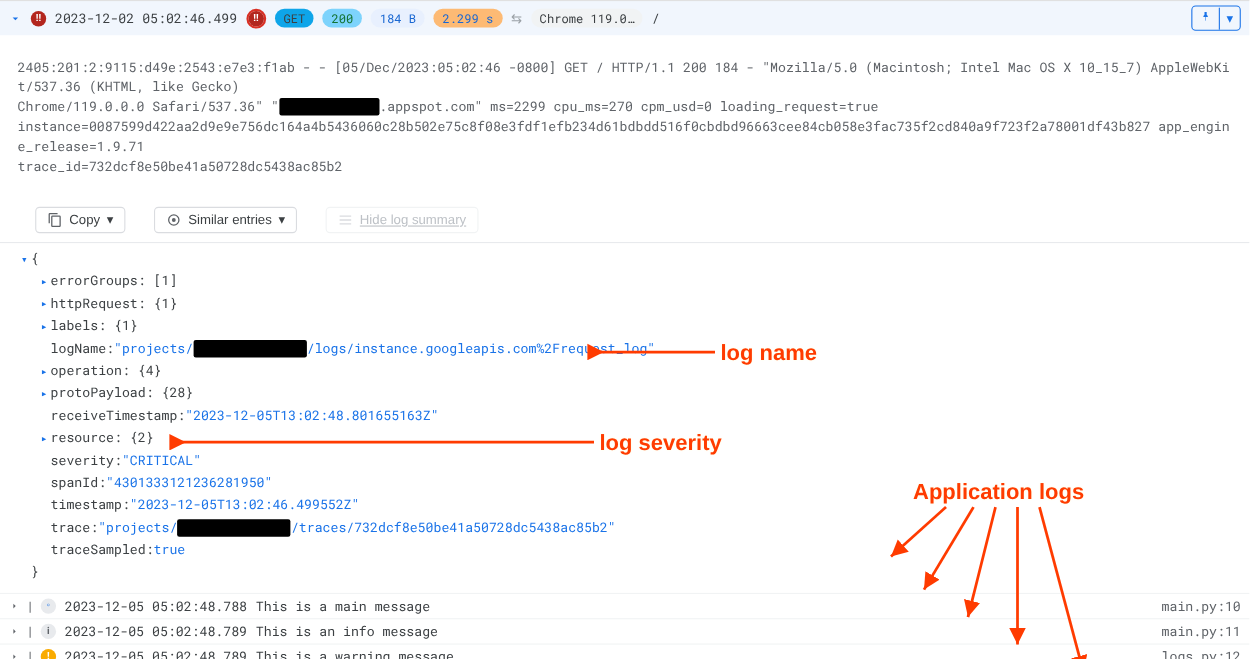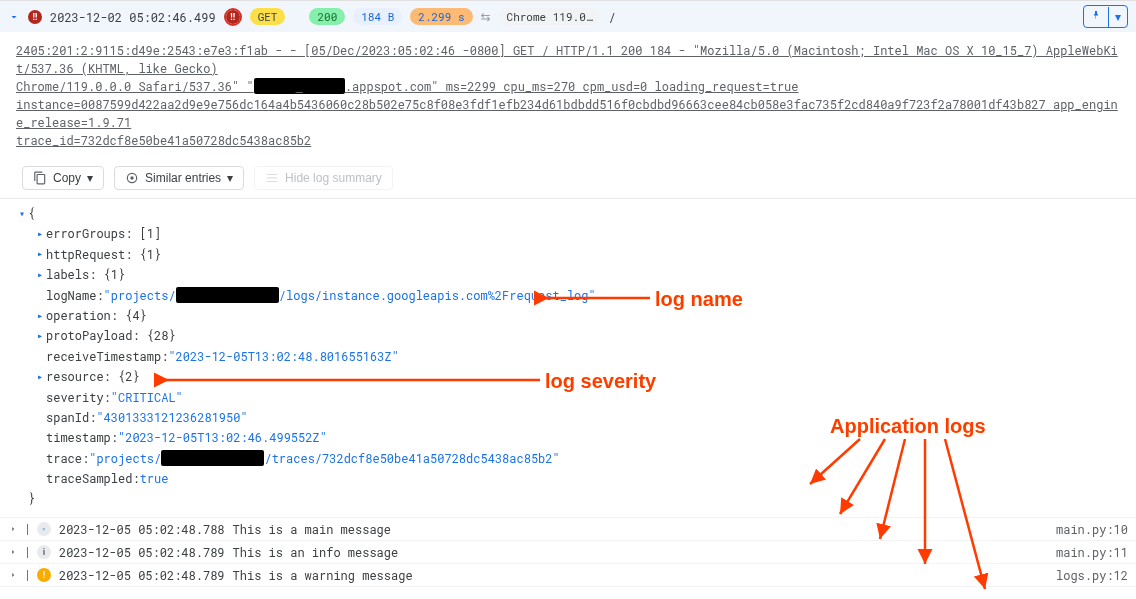--- a/index.html
+++ b/index.html
@@ -21,35 +21,35 @@
     display:inline-flex; align-items:center; justify-content:center;
     font-size:9px; font-weight:bold; color:#fff; }
   .sev-critical { background:#b3261e; }
   .sev-warning  { background:#f9ab00; }
   .sev-info     { background:#e8eaed; color:#5f6368; }
   .sev-debug    { background:#e8eaed; color:#1a73e8; }
   .icon-wrap { width:18px; height:18px; border-radius:50%; background:#fff;
     display:inline-flex; align-items:center; justify-content:center;
     border:2px solid #d93025; }
   .pill { display:inline-block; padding:1px 8px; border-radius:10px; font-size:11px; }
-  .pill-get   { background:#fde047; color:#3c4043; }
-  .pill-200   { background:#86efac; color:#137333;margin-left:16px; }
+  .pill-get   { background:#0ea5e9; color:#3c4043; }
+  .pill-200   { background:#7dd3fc; color:#137333; }
   .pill-size  { background:#e8f0fe; color:#1967d2; }
   .pill-time  { background:#fdba74; color:#1967d2; }
   .pill-ua    { background:#f1f3f4; color:#3c4043; }
   .tstamp { color:#3c4043; }
-  .raw { padding:9px 16px; color:#5f6368; font-size:12px;
+  .raw { padding:20px 16px; color:#5f6368; font-size:12px;
     font-family:"Roboto Mono", Menlo, monospace; white-space:pre-wrap;
-    line-height:1.5; word-break:break-all;text-decoration:underline; }
+    line-height:1.5; word-break:break-all; }
   .redact { background:#000; border-radius:2px; color:#000; }
-  .toolbar { display:flex; gap:10px; padding:8px 22px; border-bottom:1px solid #e8eaed; }
+  .toolbar { display:flex; gap:26px; padding:8px 32px; border-bottom:1px solid #e8eaed; }
   .btn { display:inline-flex; align-items:center; gap:6px;
     border:1px solid #dadce0; border-radius:4px; padding:4px 10px;
     font-size:12px; color:#3c4043; background:#fff; cursor:pointer; }
-  .btn.disabled { color:#bdc1c6; border-color:#f1f3f4; cursor:default; }
+  .btn.disabled { color:#bdc1c6; border-color:#f1f3f4; cursor:default;text-decoration:underline; }
   .json-body { padding:4px 16px 8px; font-family:"Roboto Mono",Menlo,monospace;
     font-size:12px; line-height:1.7; color:#3c4043; position:relative; }
   .json-row { display:flex; align-items:center; }
   .indent1 { padding-left:18px;align-items:center; }
   .key { color:#3c4043; }
   .str { color:#1a73e8; }
   .bool{ color:#1a73e8; }
   .ar  { color:#1a73e8; width:12px; display:inline-flex; justify-content:center; cursor:pointer; }
   .ar.right::before { content:"▸"; font-size:10px; }
   .ar.down::before  { content:"▾"; font-size:10px; }

